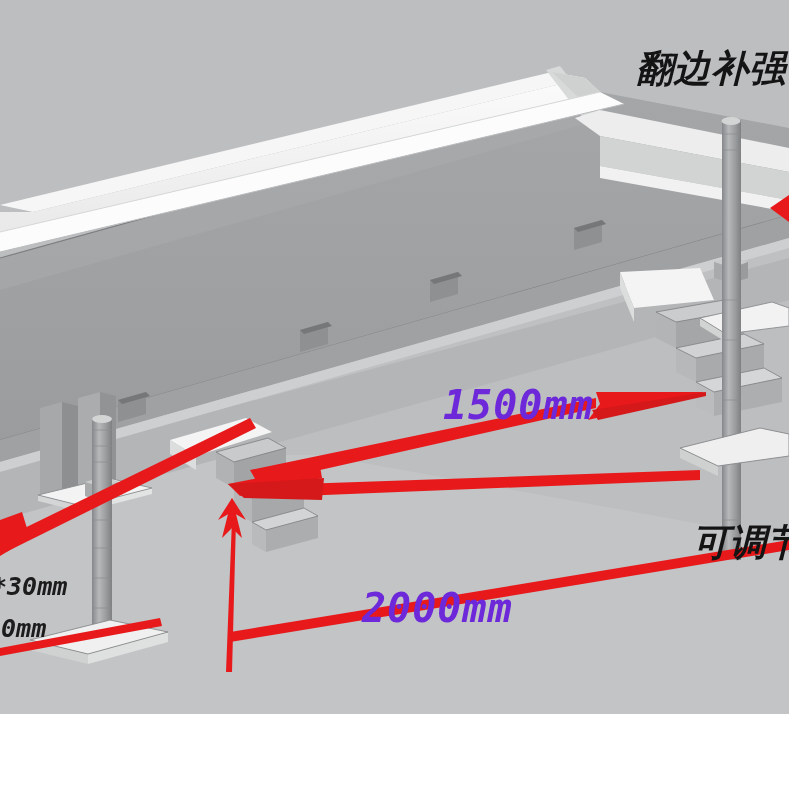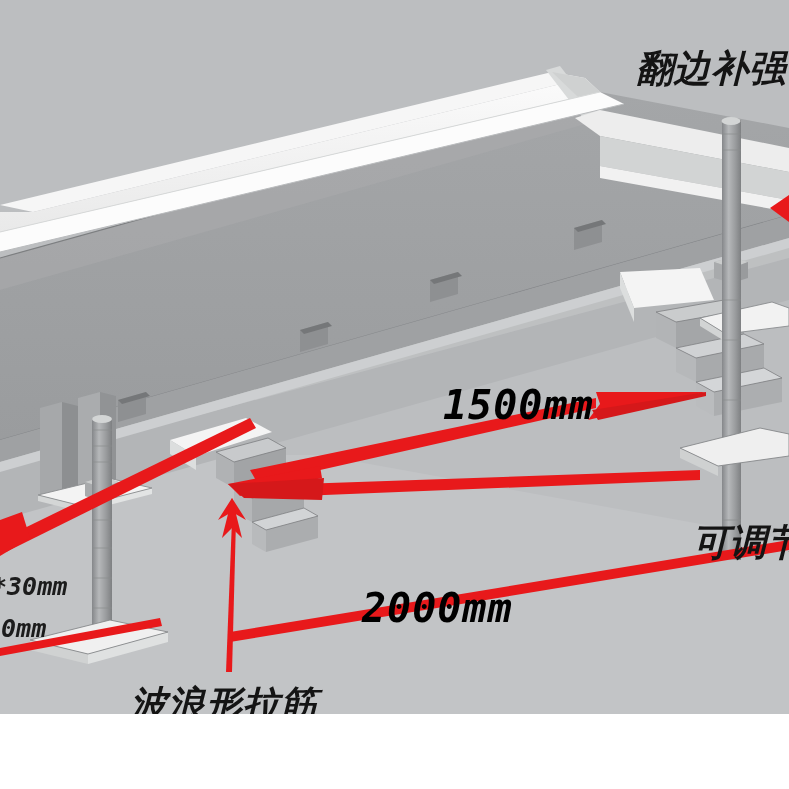--- a/index.html
+++ b/index.html
@@ -36,21 +36,21 @@
   .cn-label {
     font-family: "DejaVu Sans", "Liberation Sans", sans-serif;
     font-size: 37px;
     font-weight: 700;
     color: #141414;
   }
   .dim-label {
     font-family: "DejaVu Sans Mono", "Liberation Mono", monospace;
     font-size: 40px;
     font-weight: 700;
-    color: #000000;
+    color: #6d28d9;
     letter-spacing: 1px;
   }
   .small-dim {
     font-family: "DejaVu Sans Mono", "Liberation Mono", monospace;
     font-size: 25px;
     font-weight: 700;
     color: #1c1c1c;
     letter-spacing: 0px;
   }
   #lbl-fanbian { left: 636px; top: 50px; }
@@ -300,21 +300,20 @@
         <polygon points="222,538 232,498 242,538 232,528" fill="#e8191b"></polygon>
       </g>
 
     </g>
   </svg>
 
   <div id="lbl-fanbian" class="anno cn-label">翻边补强</div>
 
   <div id="lbl-ketiaojie" class="anno cn-label">可调节</div>
 
-  <div id="lbl-lajin" class="anno cn-label">波浪形拉筋</div>
 
   <div id="lbl-1500" class="anno dim-label">1500mm</div>
 
   <div id="lbl-2000" class="anno dim-label">2000mm</div>
 
   <div id="lbl-phi30" class="anno small-dim">*30mm</div>
 
   <div id="lbl-len100" class="anno small-dim">00mm</div>
 
 </div>

